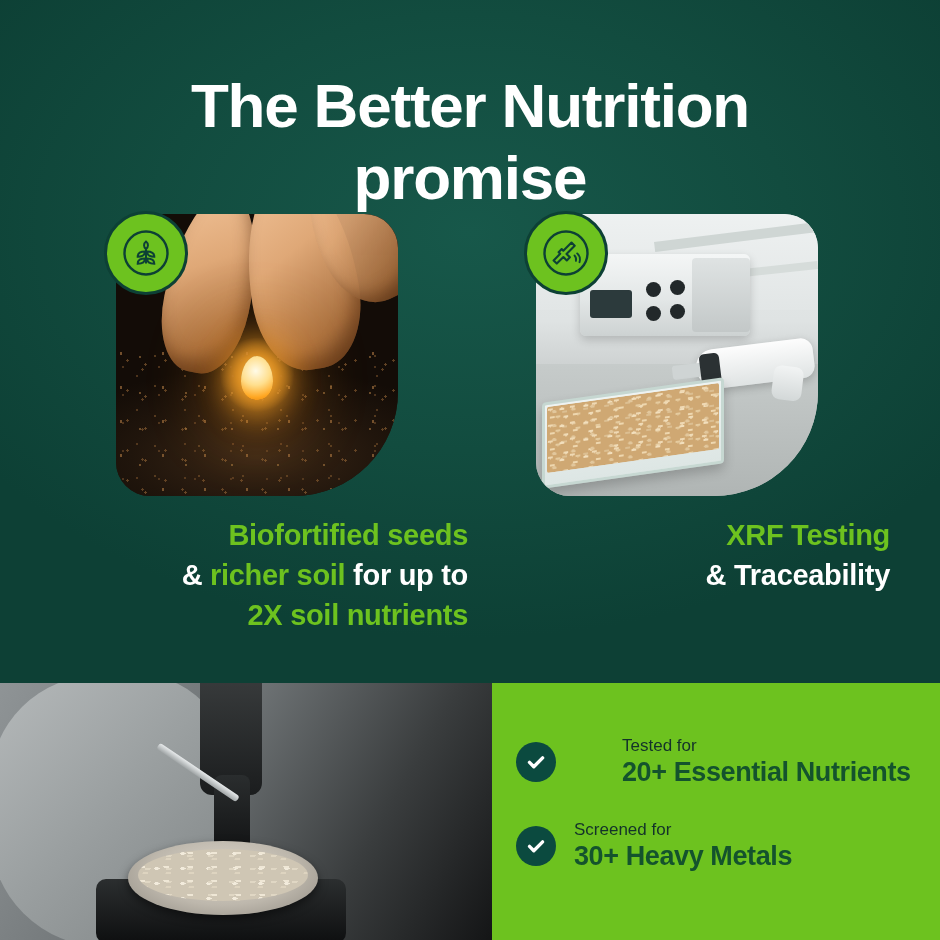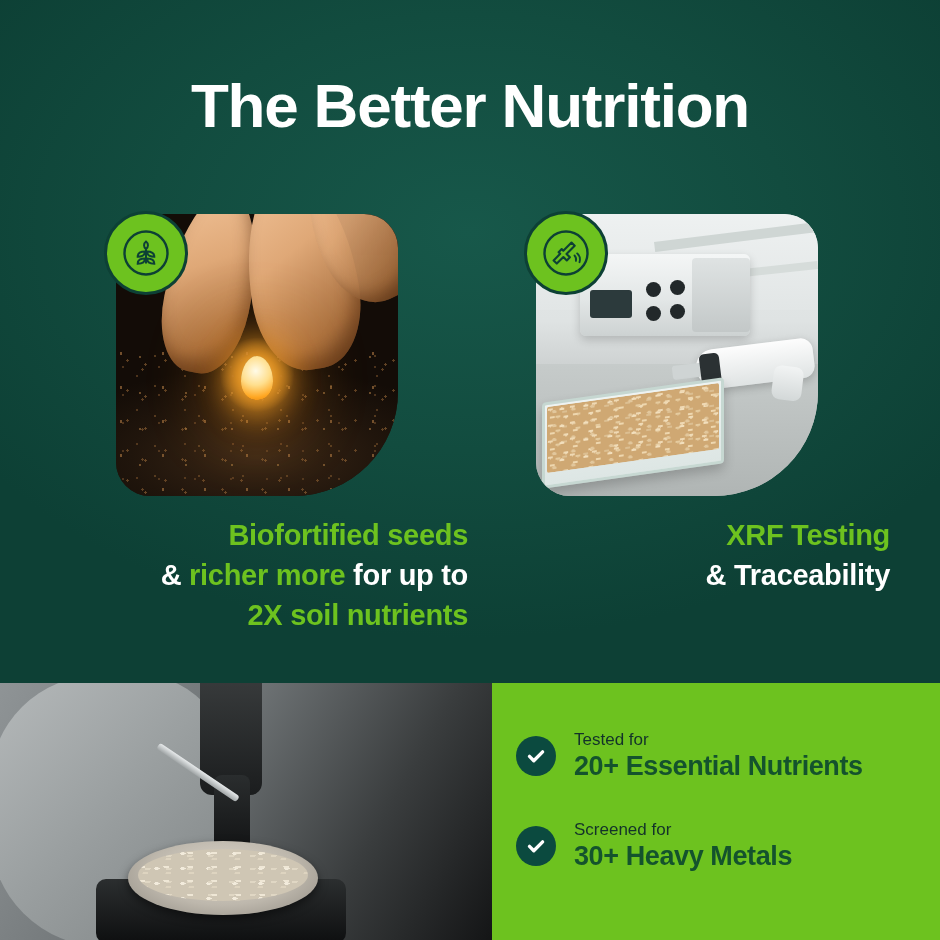--- a/index.html
+++ b/index.html
@@ -168,39 +168,40 @@
       radial-gradient(ellipse 5px 2px at 32% 72%, #ded4c0 0 60%, transparent 62%);
     background-size:24px 14px,21px 13px,26px 15px,23px 14px;
   }
   .bp-tweezer{position:absolute;left:150px;top:86px;width:96px;height:7px;border-radius:3px;background:linear-gradient(#e8ebec,#9fa4a5);transform:rotate(34deg);}
 
   .bottom-panel{
     position:absolute;left:492px;top:0;width:448px;height:257px;
     background:#6dc21f;
   }
   .check-row{position:absolute;left:24px;display:flex;align-items:center;}
-  #check-row-1{top:46px;}
+  #check-row-1{top:52px;gap:48px;}
   #check-row-2{top:136px;justify-content:flex-end;}
   .check-circle{
     width:40px;height:40px;border-radius:50%;background:#0b4a3f;
     display:flex;align-items:center;justify-content:center;flex:0 0 auto;
   }
   .check-text{margin-left:18px;}
   .check-small{font-size:17px;line-height:21px;color:#13322a;font-weight:400;}
   .check-big{font-size:27px;line-height:33px;color:#14532d;font-weight:700;letter-spacing:-.4px;}
 </style>
 </head>
 <body>
 
 <div class="stage">
 
   <div class="top-panel">
 
     <h1 class="title">
       <span>The Better Nutrition</span>
+      <span class="l2">promise</span>
     </h1>
 
     <div class="card" id="card-left">
       <div class="photo-soil">
         <div class="soil-grain"></div>
         <div class="finger f1"></div>
         <div class="finger f2"></div>
         <div class="finger f3"></div>
         <div class="seed"></div>
       </div>
@@ -247,21 +248,21 @@
       <svg width="46" height="46" viewBox="0 0 46 46" aria-hidden="true">
         <circle cx="23" cy="23" r="21.5" fill="none" stroke="#0d4035" stroke-width="2.4"></circle>
         <path d="M28.5 12.5l3.2 3.2-8.2 8.2 3.4 3.4-3.1 3.1-3.4-3.4-6.6 6.6-3.2-3.2 6.6-6.6-1.6-1.6 3.1-3.1 1.6 1.6z" fill="none" stroke="#0d4035" stroke-width="2.1" stroke-linejoin="round"></path>
         <path d="M31.5 25.5c1.5 1.5 1.9 3.6 1.4 5.4" fill="none" stroke="#0d4035" stroke-width="1.9" stroke-linecap="round"></path>
         <path d="M34.2 23.4c2.5 2.4 3.2 5.8 2.3 8.8" fill="none" stroke="#0d4035" stroke-width="1.9" stroke-linecap="round"></path>
       </svg>
     </div>
 
     <div class="caption" id="caption-left">
       <span class="g">Biofortified seeds</span><br>
-      <span>&amp; </span><span class="g">richer more</span><span> for up to</span><br>
+      <span>&amp; </span><span class="g">richer soil</span><span> for up to</span><br>
       <span class="g">2X soil nutrients</span>
     </div>
 
     <div class="caption" id="caption-right">
       <span class="g">XRF Testing</span><br>
       <span>&amp; Traceability</span>
     </div>
   </div>
 
   <div class="bottom">

